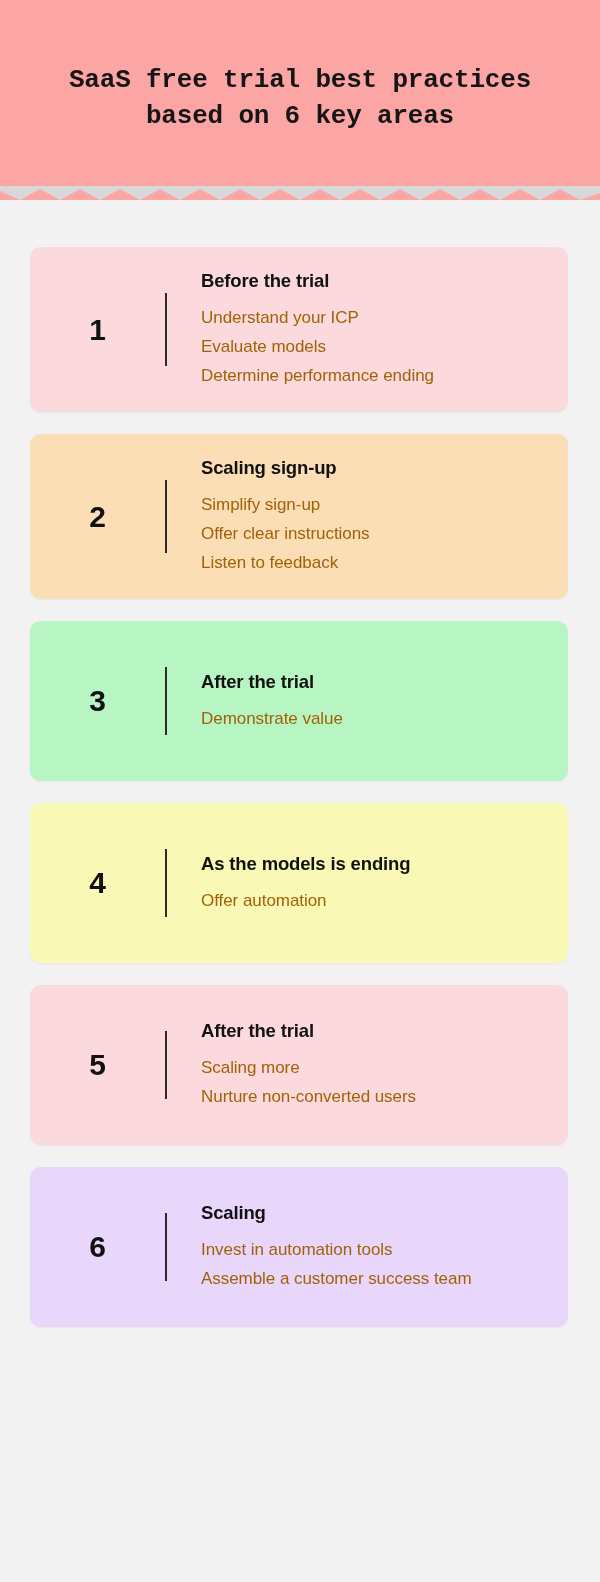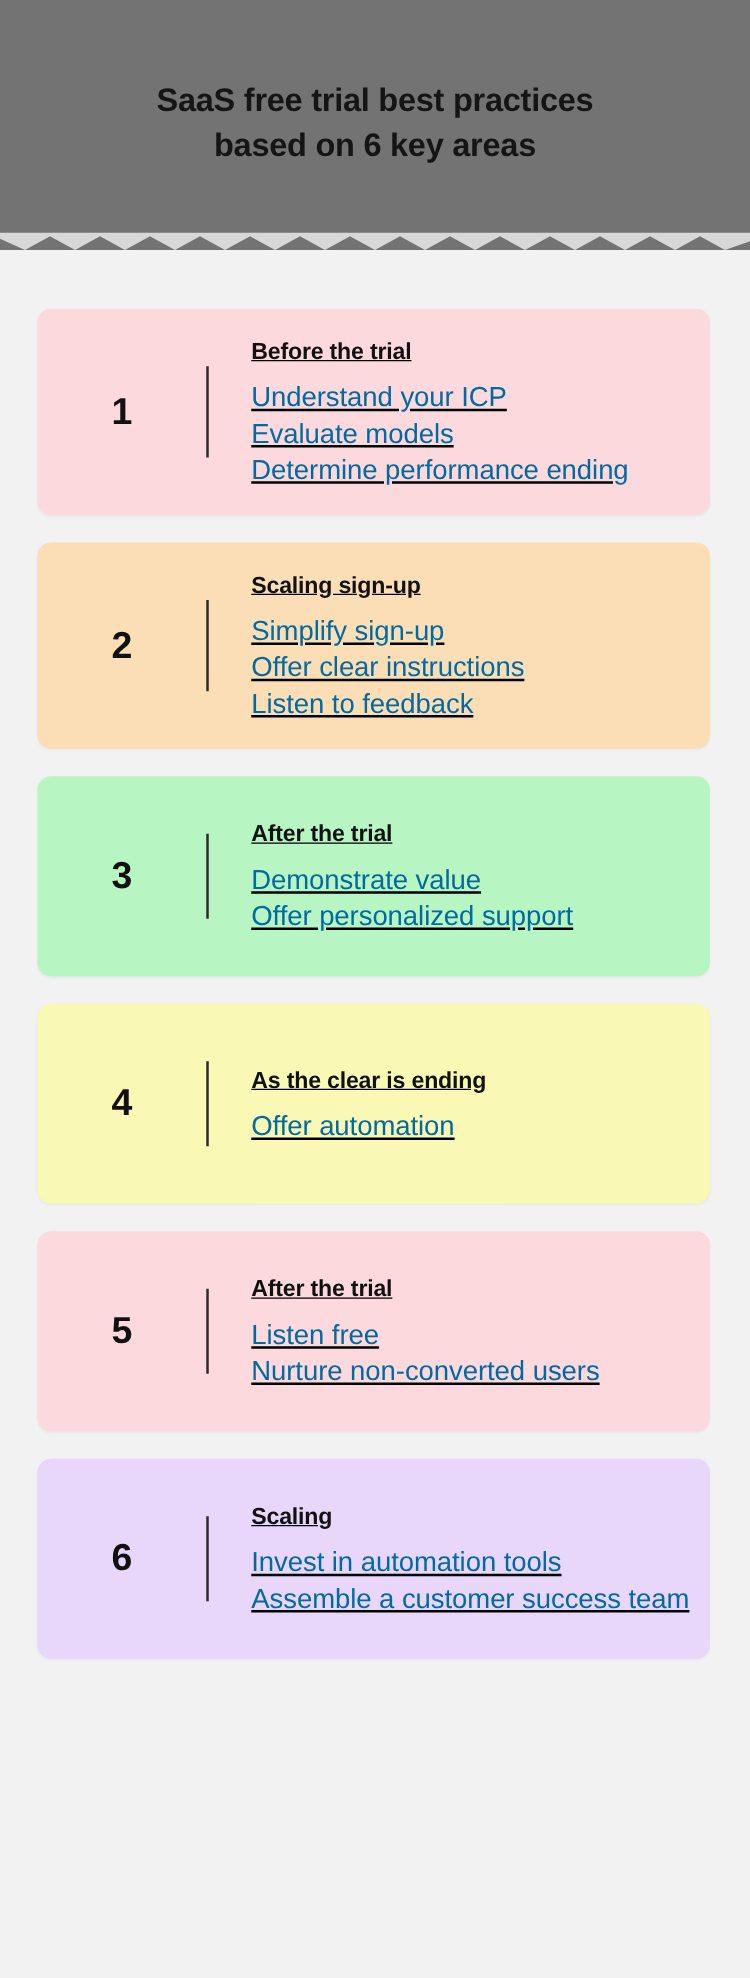--- a/index.html
+++ b/index.html
@@ -67,44 +67,43 @@
   .divider {
     width:2px;
     align-self:stretch;
     margin:46px 0;
     background:#2b2b2b;
     flex:0 0 2px;
   }
   .content {
     flex:1 1 auto;
     padding:22px 16px 22px 34px;
-    text-decoration:underline;
   }
   .card-heading {
     font-size:18.5px;
     font-weight:700;
     color:#111111;
     line-height:1.25;
     letter-spacing:-0.15px;
     margin-bottom:11px;
   }
   .card-line {
-    font-size:22px;
+    font-size:17px;
     font-weight:400;
-    color:#0369a1;
+    color:#a16207;
     line-height:29px;
     letter-spacing:-0.05px;
   }
 </style>
 </head>
 <body style="background: rgb(242, 242, 242);">
 
 <div class="page">
 
-  <div class="header" style="background: #737373;">
+  <div class="header" style="background: #fca5a5; font-family: Liberation Mono, monospace;">
     <div class="header-title">
       <span class="line">SaaS free trial best practices</span>
       <span class="line">based on 6 key areas</span>
     </div>
     <svg class="zigzag" viewBox="0 0 600 14" preserveAspectRatio="none">
       <path d="M0,0 L600,0 L600,7 L580,14 L560,3 L540,14 L520,3 L500,14 L480,3 L460,14 L440,3 L420,14 L400,3 L380,14 L360,3 L340,14 L320,3 L300,14 L280,3 L260,14 L240,3 L220,14 L200,3 L180,14 L160,3 L140,14 L120,3 L100,14 L80,3 L60,14 L40,3 L20,14 L0,5 Z" fill="#d8d8d8"></path>
     </svg>
   </div>
 
   <div class="cards">
@@ -130,39 +129,38 @@
         <div class="card-line">Listen to feedback</div>
       </div>
     </div>
 
     <div class="card" style="background: rgb(183, 245, 195);">
       <div class="num-col">3</div>
       <div class="divider"></div>
       <div class="content">
         <div class="card-heading">After the trial</div>
         <div class="card-line">Demonstrate value</div>
-        <div class="card-line">Offer personalized support</div>
       </div>
     </div>
 
     <div class="card" style="background: rgb(249, 248, 180);">
       <div class="num-col">4</div>
       <div class="divider"></div>
       <div class="content">
-        <div class="card-heading">As the clear is ending</div>
+        <div class="card-heading">As the models is ending</div>
         <div class="card-line">Offer automation</div>
       </div>
     </div>
 
     <div class="card" style="background: rgb(251, 217, 220);">
       <div class="num-col">5</div>
       <div class="divider"></div>
       <div class="content">
         <div class="card-heading">After the trial</div>
-        <div class="card-line">Listen free</div>
+        <div class="card-line">Scaling more</div>
         <div class="card-line">Nurture non-converted users</div>
       </div>
     </div>
 
     <div class="card" style="background: rgb(232, 214, 251);">
       <div class="num-col">6</div>
       <div class="divider"></div>
       <div class="content">
         <div class="card-heading">Scaling</div>
         <div class="card-line">Invest in automation tools</div>

